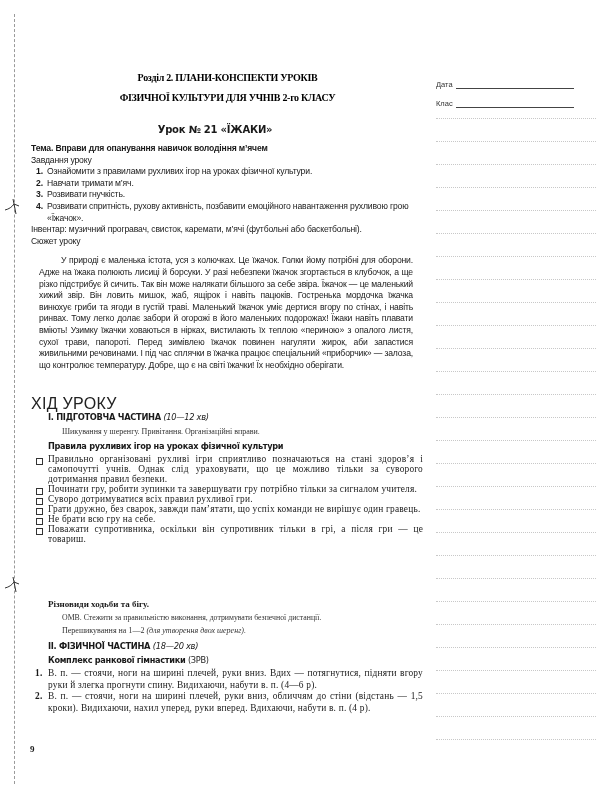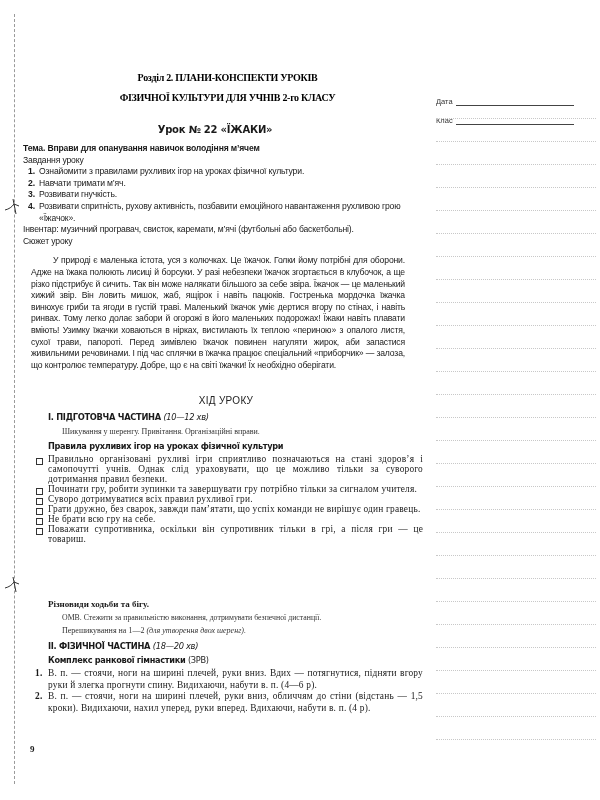--- a/index.html
+++ b/index.html
@@ -13,48 +13,48 @@
   }
   .scissors {
     position: absolute; left: 2px; width: 22px; height: 22px;
   }
 
   .section-title {
     position: absolute; left: 55px; top: 68px; width: 345px; text-align: center;
     font-family: Liberation Serif, serif; font-weight: bold; font-size: 10px; line-height: 20px;
     letter-spacing: -0.3px; color: #000000;
   }
-  .side { position: absolute; left: 436px; top: 87px; width: 150px; }
+  .side { position: absolute; left: 436px; top: 70px; width: 150px; }
   .side-row {
     display: flex; align-items: flex-end; height: 19px;
     font-family: "Liberation Sans", sans-serif; font-size: 7.5px; color: #333;
   }
   .side-row .blank { flex: 1; border-bottom: 1px solid #444; margin-left: 3px; height: 8px; margin-right: 12px; }
   .note-line {
     position: absolute; left: 436px; width: 160px; height: 0;
     border-top: 1px dotted #c8c8c8;
   }
 
   .lesson-title {
     position: absolute; left: 100px; top: 124px; width: 230px; text-align: center;
     font-family: "DejaVu Sans", sans-serif; font-weight: bold; font-size: 10px; letter-spacing: -0.2px;
   }
   .block {
-    position: absolute; left: 23px; width: 390px;
+    position: absolute; left: 31px; width: 390px;
     font-family: "Liberation Sans", sans-serif; font-size: 8.6px; line-height: 11.6px;
     letter-spacing: -0.15px;
   }
   .b { font-weight: bold; }
   .ol { margin: 0; padding: 0; list-style: none; }
   .ol li { position: relative; padding-left: 16px; }
   .ol li .num { position: absolute; left: 5px; font-weight: bold; }
   .story { text-align: justify; text-indent: 22px; margin: 8px; }
   .hid {
-    position: absolute; left: 31px; top: 395px; width: 390px; text-align: center;
-    font-family: "Liberation Sans", sans-serif; font-size: 10px; letter-spacing: 0.3px; color: #222;
+    position: absolute; left: 31px; top: 395px; width: 390px; text-align: left;
+    font-family: "Liberation Sans", sans-serif; font-size: 16px; letter-spacing: 0.3px; color: #222;
   }
   .part {
     position: absolute; left: 48px;
     font-family: "DejaVu Sans", sans-serif; font-weight: bold; font-size: 8.3px; letter-spacing: -0.3px;
   }
   .part i { font-weight: normal; }
   .small-serif {
     position: absolute; font-family: "Liberation Serif", serif; font-size: 8px; color: #333;
   }
   .subhead {
@@ -129,21 +129,21 @@
 <div class="note-line" style="top:555px"></div>
 <div class="note-line" style="top:578px"></div>
 <div class="note-line" style="top:601px"></div>
 <div class="note-line" style="top:624px"></div>
 <div class="note-line" style="top:647px"></div>
 <div class="note-line" style="top:670px"></div>
 <div class="note-line" style="top:693px"></div>
 <div class="note-line" style="top:716px"></div>
 <div class="note-line" style="top:739px"></div>
 
-<div class="lesson-title">Урок № 22 «ЇЖАКИ»</div>
+<div class="lesson-title">Урок № 21 «ЇЖАКИ»</div>
 
 <div class="block" style="top:143px">
   <div class="b">Тема. Вправи для опанування навичок володіння м’ячем</div>
   <div>Завдання уроку</div>
   <ol class="ol">
     <li><span class="num">1.</span><span>Ознайомити з правилами рухливих ігор на уроках фізичної культури.</span></li>
     <li><span class="num">2.</span><span>Навчати тримати м’яч.</span></li>
     <li><span class="num">3.</span><span>Розвивати гнучкість.</span></li>
     <li><span class="num">4.</span><span>Розвивати спритність, рухову активність, позбавити емоційного навантаження рухливою грою «Їжачок».</span></li>
   </ol>

